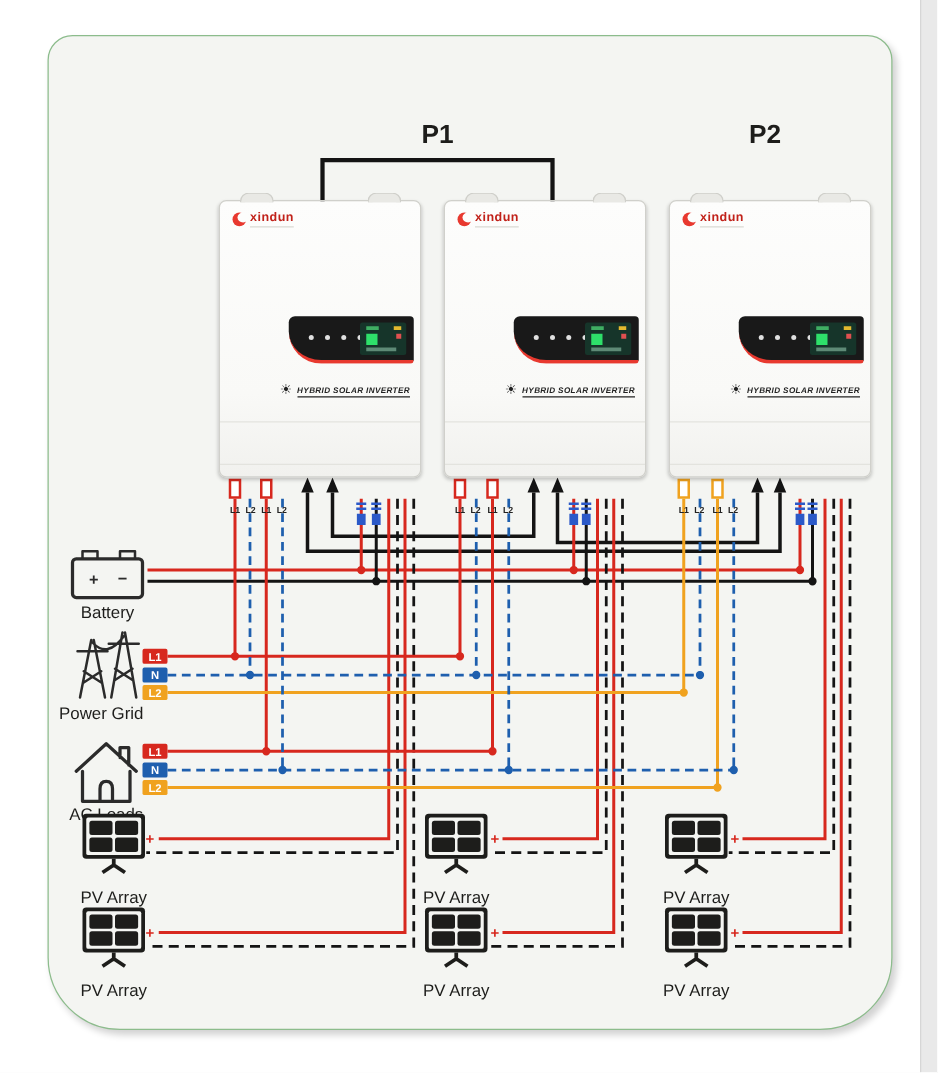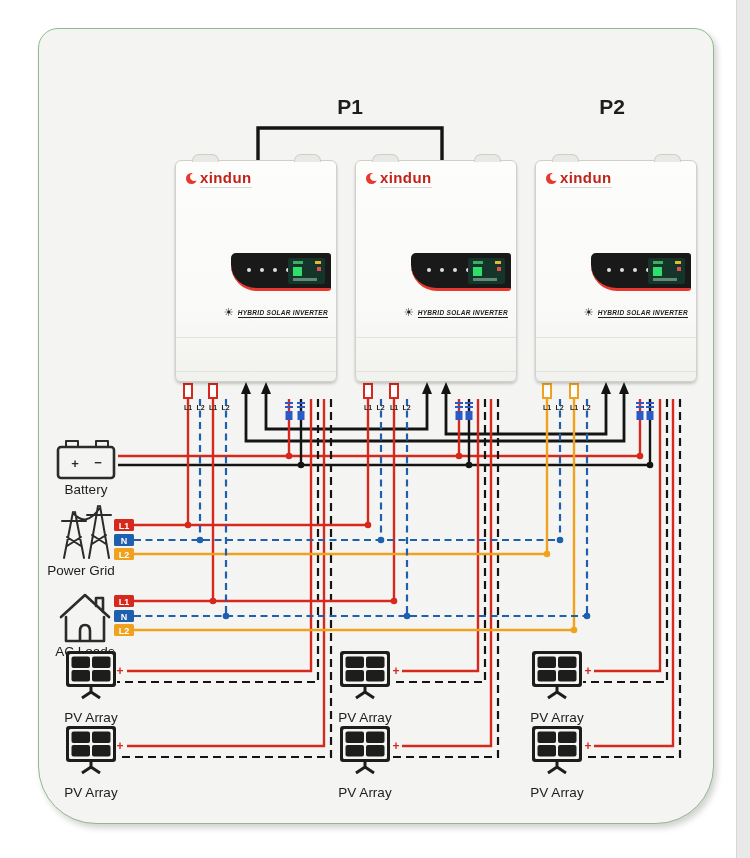--- a/index.html
+++ b/index.html
@@ -48,21 +48,21 @@
   .inverter{position:absolute;width:162px;height:222px;top:160px;
         background:linear-gradient(180deg,#fdfdfc 0%,#f9f9f7 70%,#f1f1ee 100%);
         border:1px solid #d0d0cb;border-radius:6px;
         box-shadow:0 2px 3px rgba(0,0,0,.2)}
   .inv-tab{position:absolute;top:-7px;width:27px;height:8px;background:#e9e9e5;
         border:1px solid #cfcfca;border-bottom:none;border-radius:7px 7px 0 0}
   .inv-tab.t1{left:16px}.inv-tab.t2{left:118px}
   .inv-logo{position:absolute;left:10px;top:8px;display:flex;align-items:center;gap:3px}
   .logo-mark{position:relative;width:11px;height:11px;border-radius:50%;background:var(--accent-red)}
   .logo-mark::after{content:"";position:absolute;left:4px;top:0;width:9px;height:8px;border-radius:50%;background:#fdfdfc}
-  .logo-text{font-size:15px;font-weight:700;color:#c1221a;letter-spacing:.4px;border-bottom:1px solid #d9d9d4;padding-bottom:1px}
+  .logo-text{font-size:10px;font-weight:700;color:#c1221a;letter-spacing:.4px;border-bottom:1px solid #d9d9d4;padding-bottom:1px}
   .inv-panel{position:absolute;left:55px;top:92px;width:100px;height:38px;background:#191919;
         border-radius:5px 3px 3px 26px;border-bottom:3px solid var(--accent-red)}
   .inv-btns{position:absolute;left:16px;top:15px;display:flex;gap:9px}
   .inv-btn{width:4px;height:4px;border-radius:50%;background:#e0e0e0}
   .inv-screen{position:absolute;right:6px;top:5px;width:37px;height:26px;background:#16352a;border-radius:2px;overflow:hidden}
   .px{position:absolute}
   .px1{left:5px;top:9px;width:9px;height:9px;background:#2ee06a}
   .px2{right:4px;top:3px;width:6px;height:3px;background:#e3b92f}
   .px3{right:4px;top:9px;width:4px;height:4px;background:#e05050}
   .px4{left:5px;top:3px;width:10px;height:3px;background:#3fae63}

